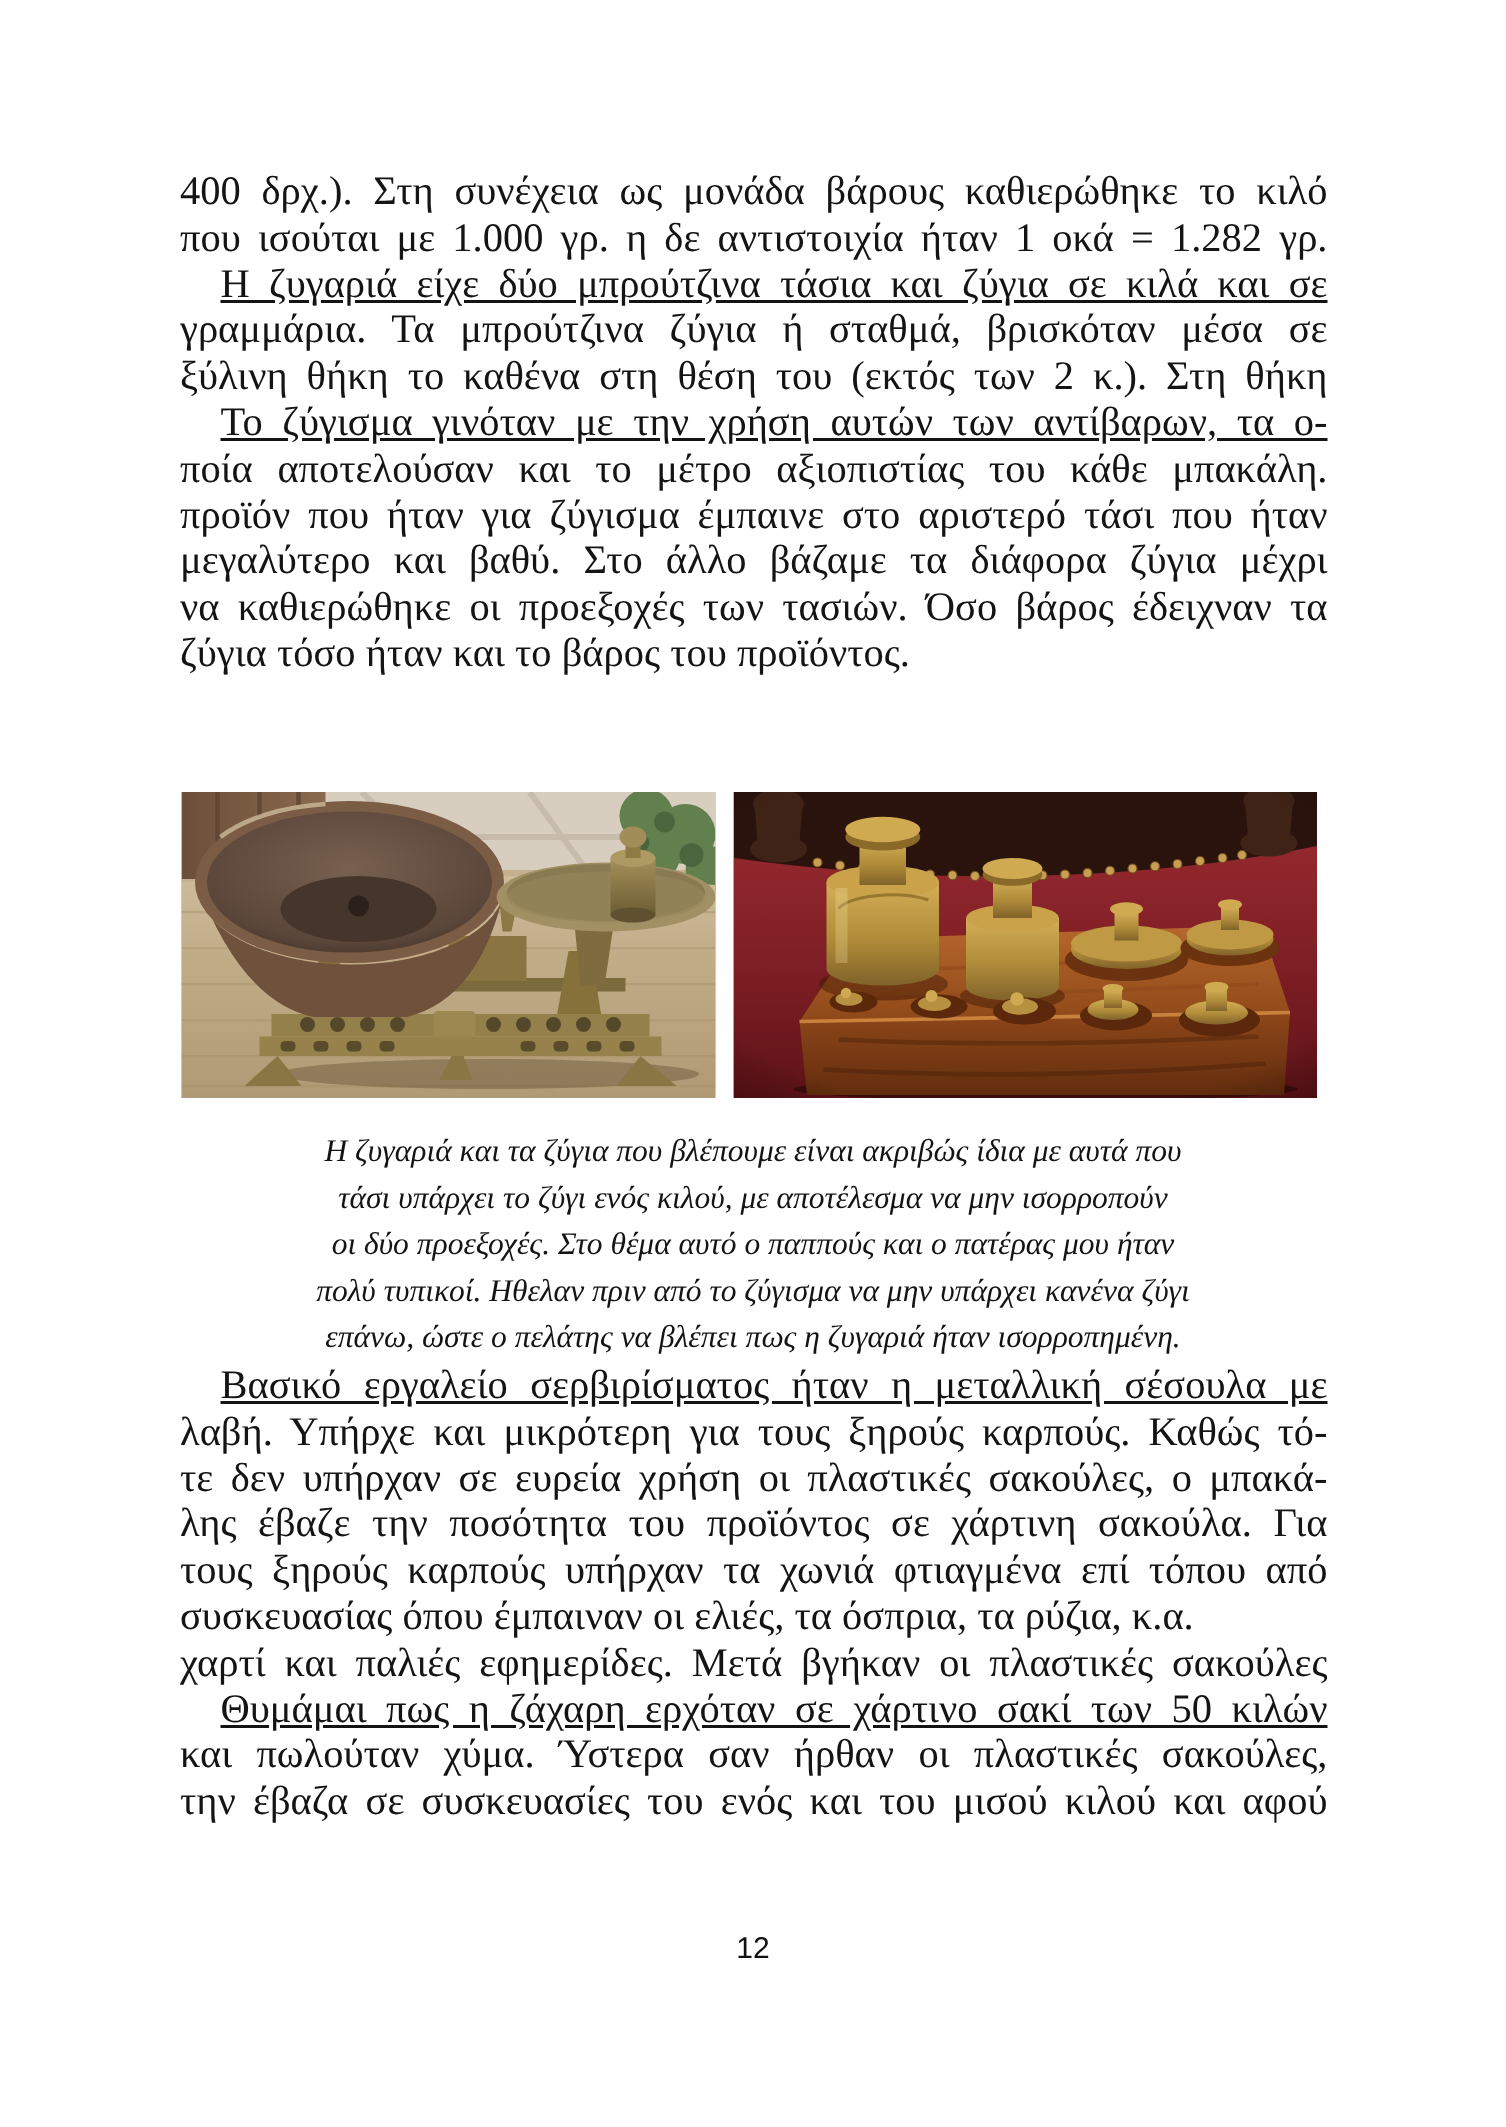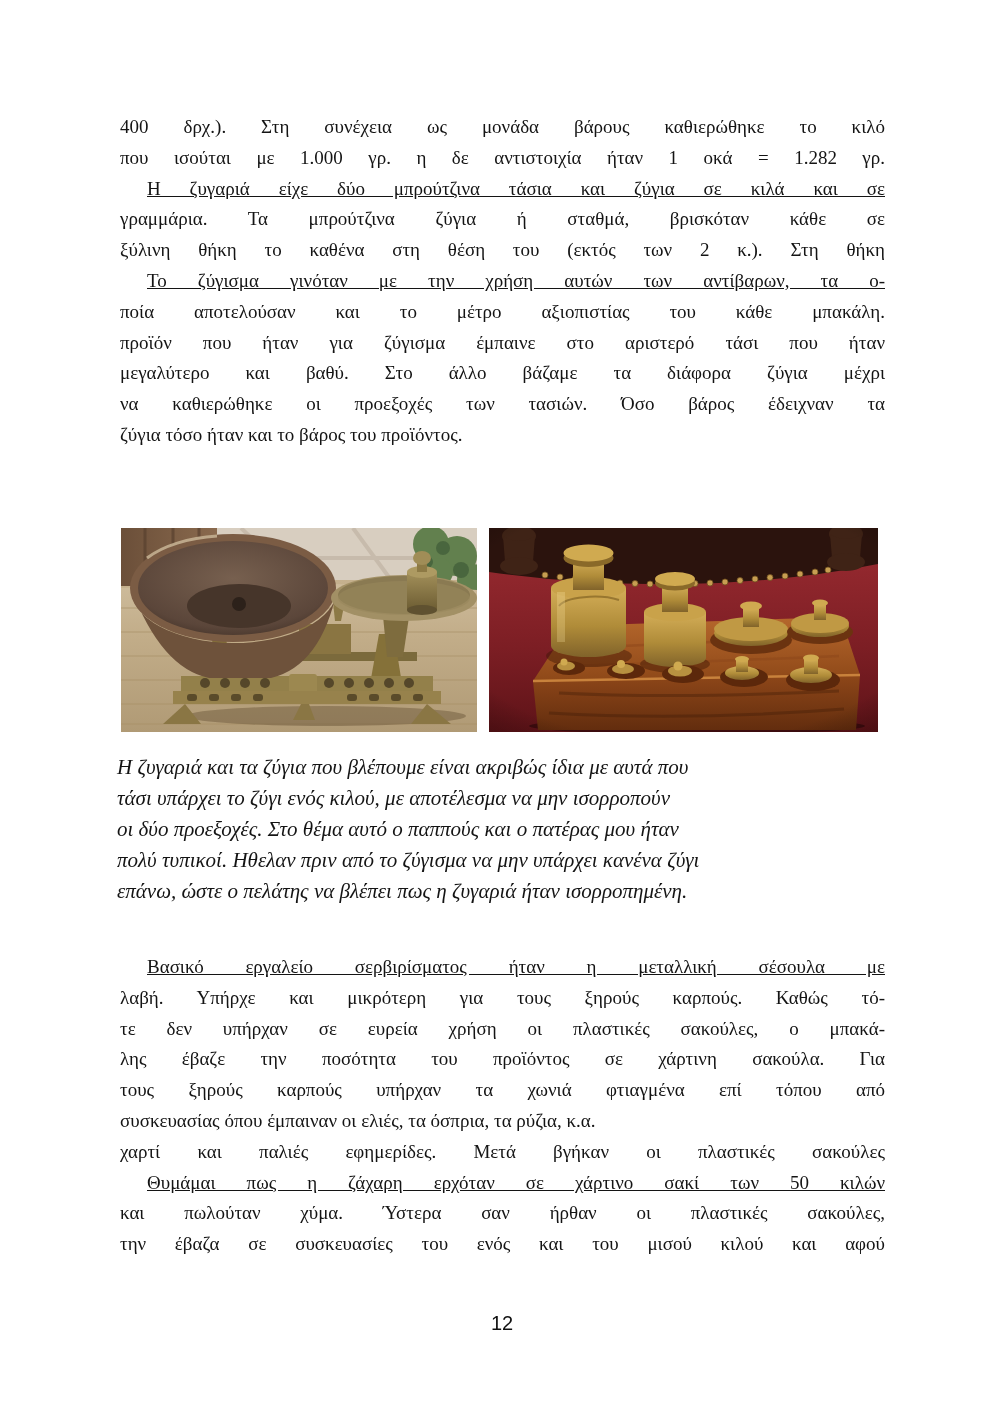--- a/index.html
+++ b/index.html
@@ -3,48 +3,48 @@
 <meta charset="utf-8">
 <style>
   html,body{margin:0;padding:0;}
   body{
     width:1004px;height:1418px;position:relative;background:#ffffff;
     font-family:"Liberation Serif","DejaVu Serif",serif;color:#141414;
     overflow:hidden;
   }
   .tblock{position:absolute;left:120px;width:765px;}
   #block1{top:112px;}
-  #block2{top:952px;}
+  #block2{top:908px;}
   .ln{
-    font-size:19px;line-height:30.8px;
+    font-size:27px;line-height:30.8px;
     text-align:justify;text-align-last:justify;
   }
   .ln.last{text-align-last:left;}
   .ln.ind{text-indent:27px;text-decoration:underline;}
   .caption{position:absolute;left:117px;width:770px;top:752px;font-style:italic;}
-  .cap-ln{font-size:21px;line-height:31px;}
+  .cap-ln{font-size:21px;line-height:31px;text-align:center;}
   figure{margin:0;position:absolute;overflow:hidden;background:#b9a582;}
   #fig-left{left:121px;top:528px;width:356px;height:204px;}
   #fig-right{left:489px;top:528px;width:389px;height:204px;}
   figure svg{display:block;width:100%;height:100%;}
   .pagenum{
     position:absolute;top:1288px;left:0;width:1004px;text-align:center;
-    font-family:"Liberation Sans","DejaVu Sans",sans-serif;font-size:20px;color:#111;margin-top:24px;
+    font-family:"Liberation Sans","DejaVu Sans",sans-serif;font-size:20px;color:#111;
   }
 </style>
 </head>
 <body>
 
 <div class="page">
 
   <section class="tblock" id="block1">
     <div class="ln">400 δρχ.). Στη συνέχεια ως μονάδα βάρους καθιερώθηκε το κιλό</div>
     <div class="ln">που ισούται με 1.000 γρ. η δε αντιστοιχία ήταν 1 οκά = 1.282 γρ.</div>
     <div class="ln ind">Η ζυγαριά είχε δύο μπρούτζινα τάσια και ζύγια σε κιλά και σε</div>
-    <div class="ln">γραμμάρια. Τα μπρούτζινα ζύγια ή σταθμά, βρισκόταν κάθε σε</div>
+    <div class="ln">γραμμάρια. Τα μπρούτζινα ζύγια ή σταθμά, βρισκόταν μέσα σε</div>
     <div class="ln">ξύλινη θήκη το καθένα στη θέση του (εκτός των 2 κ.). Στη θήκη</div>
     <div class="ln ind">Το ζύγισμα γινόταν με την χρήση αυτών των αντίβαρων, τα ο-</div>
     <div class="ln">ποία αποτελούσαν και το μέτρο αξιοπιστίας του κάθε μπακάλη.</div>
     <div class="ln">προϊόν που ήταν για ζύγισμα έμπαινε στο αριστερό τάσι που ήταν</div>
     <div class="ln">μεγαλύτερο και βαθύ. Στο άλλο βάζαμε τα διάφορα ζύγια μέχρι</div>
     <div class="ln">να καθιερώθηκε οι προεξοχές των τασιών. Όσο βάρος έδειχναν τα</div>
     <div class="ln last">ζύγια τόσο ήταν και το βάρος του προϊόντος.</div>
   </section>
 
   <figure id="fig-left">

